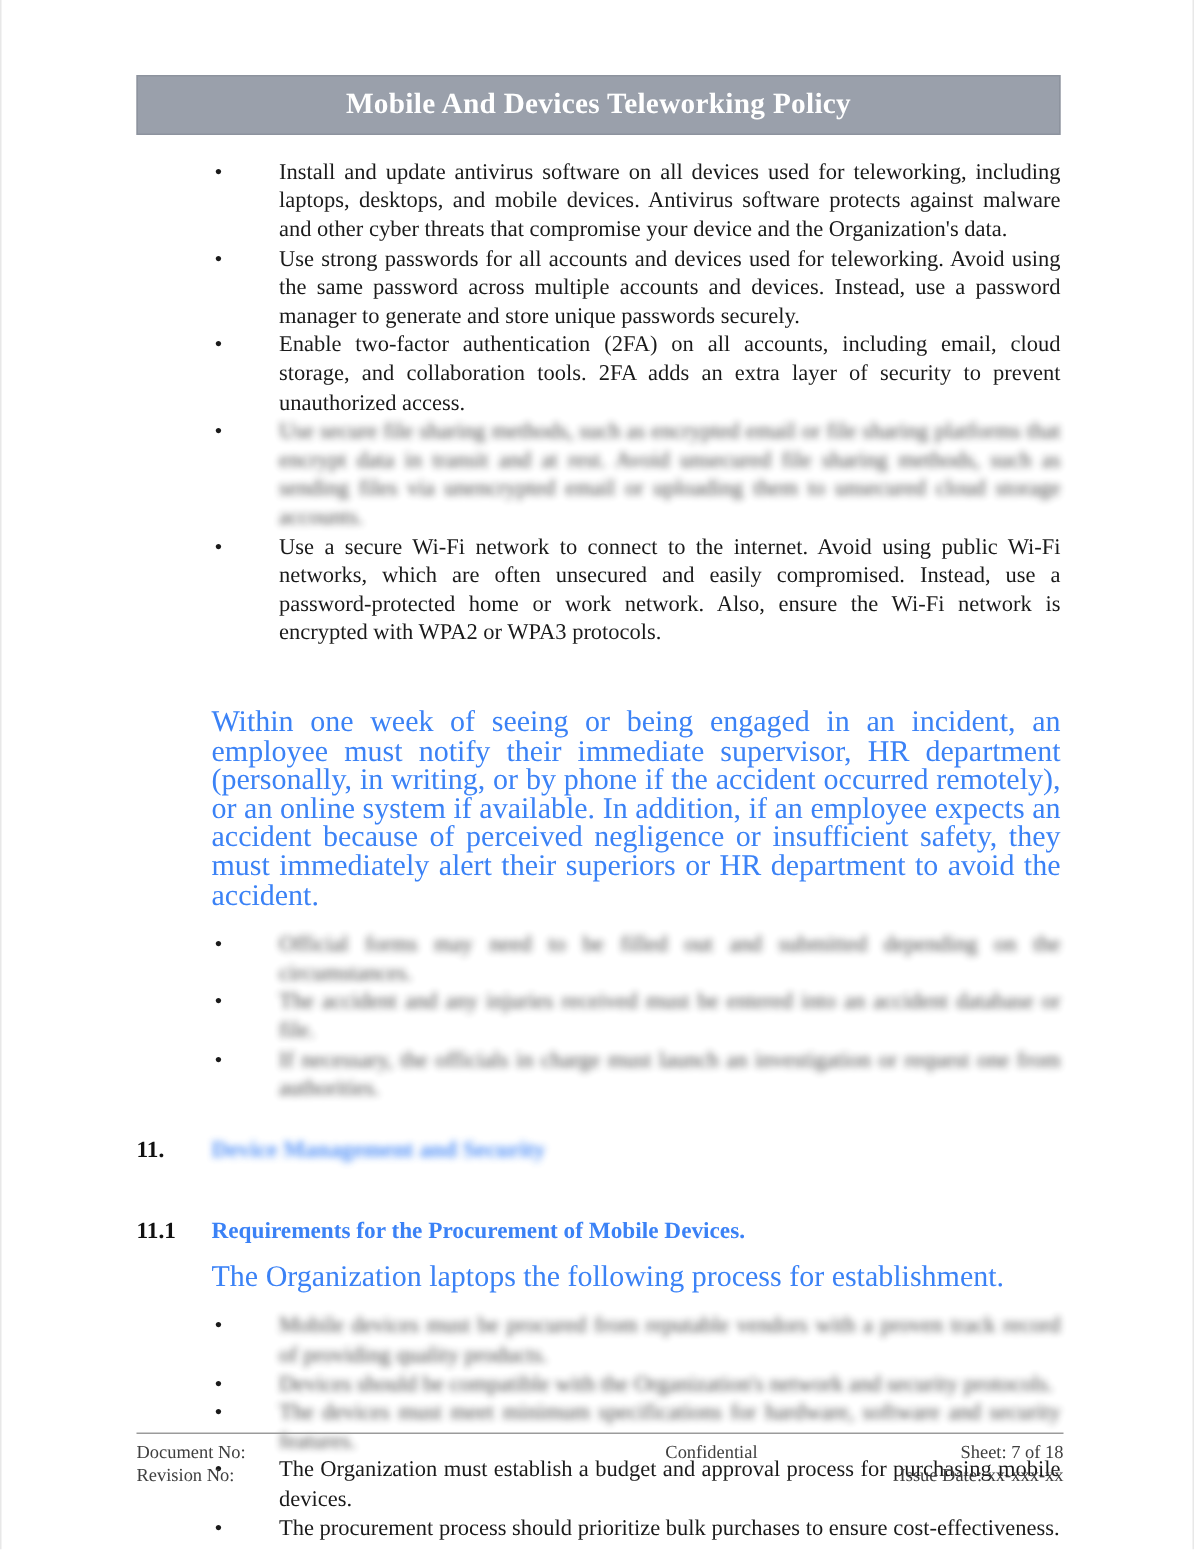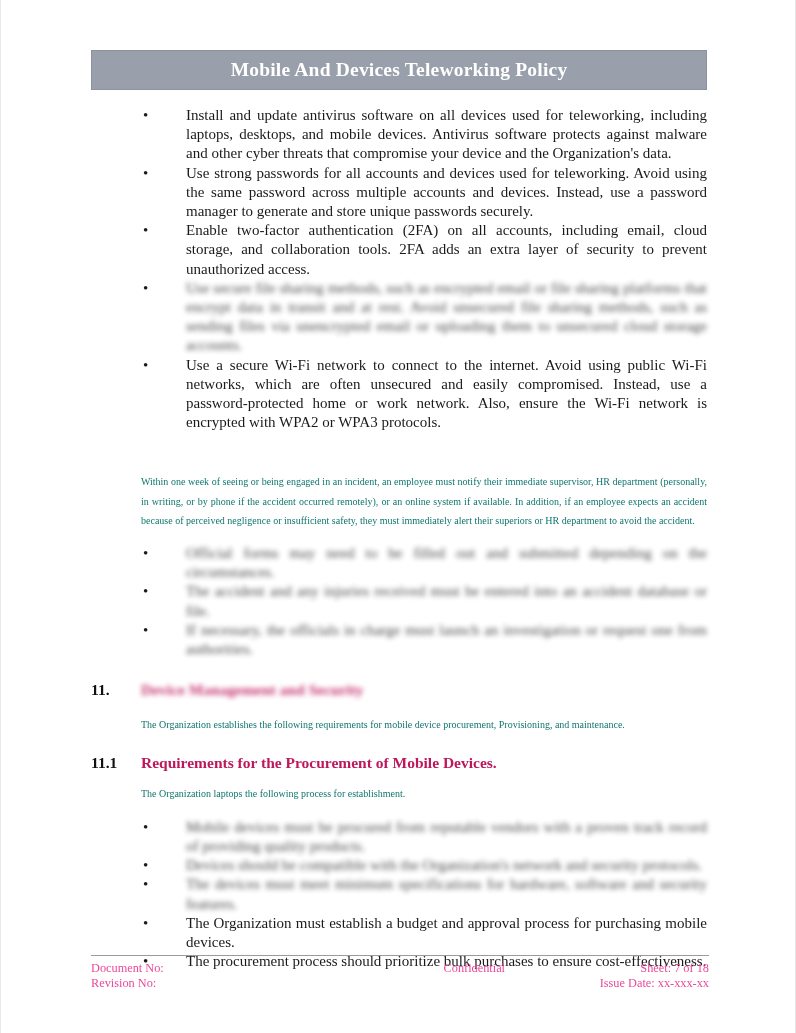--- a/index.html
+++ b/index.html
@@ -63,24 +63,24 @@
     top: 106px;
     width: 616px;
   }
 
   p, ul, li, h3 {
     margin: 0;
     padding: 0;
   }
 
   .para {
-    font-size: 10px;
+    font-size: 20px;
     line-height: 19.2px;
     text-align: justify;
-    color: #0f766e;
+    color: #3b82f6;
     margin-left: 50px;
     width: 566px;
     box-sizing: border-box;
   }
 
   ul.bullets {
     list-style: none;
     margin: 0;
     padding: 0;
   }
@@ -122,21 +122,21 @@
   .section-head .num {
     width: 50px;
     flex: 0 0 50px;
     font-size: 15.5px;
     font-weight: bold;
     color: #111111;
   }
   .section-head .head-text {
     font-size: 15.5px;
     font-weight: bold;
-    color: #be185d;
+    color: #3b82f6;
   }
 
   
   .blurred {
     filter: blur(2.6px);
     opacity: 0.85;
     color: #2a2a2a;
     user-select: none;
   }
   .blurred-head {
@@ -164,21 +164,21 @@
     height: 1px;
     background: #9b9b9b;
     margin-bottom: 5px;
   }
   .footer-row {
     display: flex;
     justify-content: space-between;
     align-items: baseline;
     font-size: 12.3px;
     line-height: 14.6px;
-    color: #ec4899;
+    color: #404040;
     font-family: "Liberation Serif", "DejaVu Serif", serif;
   }
   .footer-left { width: 33%; text-align: left; }
   .footer-center { width: 34%; text-align: right; }
   .footer-right { width: 33%; text-align: right; }
 </style>
 </head>
 <body>
 
 <div class="page">
@@ -239,21 +239,20 @@
 
       <div class="gap-22"></div>
 
       <div class="section-head">
         <span class="num">11.</span>
         <span class="head-text blurred-head">Device Management and Security</span>
       </div>
 
       <div class="gap-16"></div>
 
-      <p class="para">The Organization establishes the following requirements for mobile device procurement, Provisioning, and maintenance.</p>
 
       <div class="gap-20"></div>
 
       <div class="section-head">
         <span class="num">11.1</span>
         <span class="head-text">Requirements for the Procurement of Mobile Devices.</span>
       </div>
 
       <div class="gap-12"></div>
 

